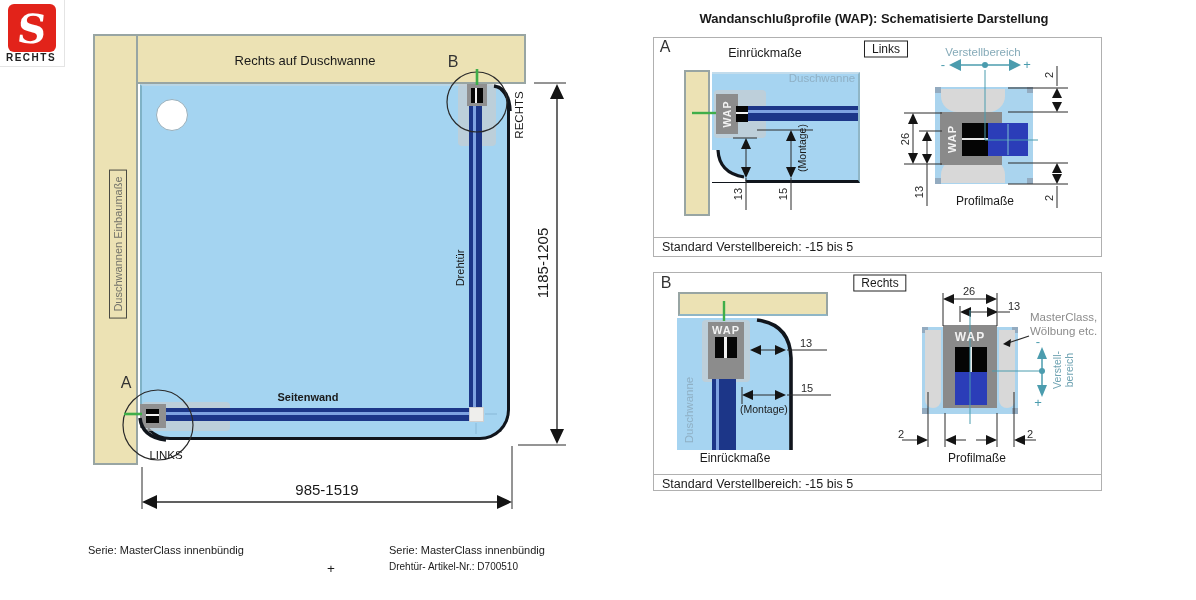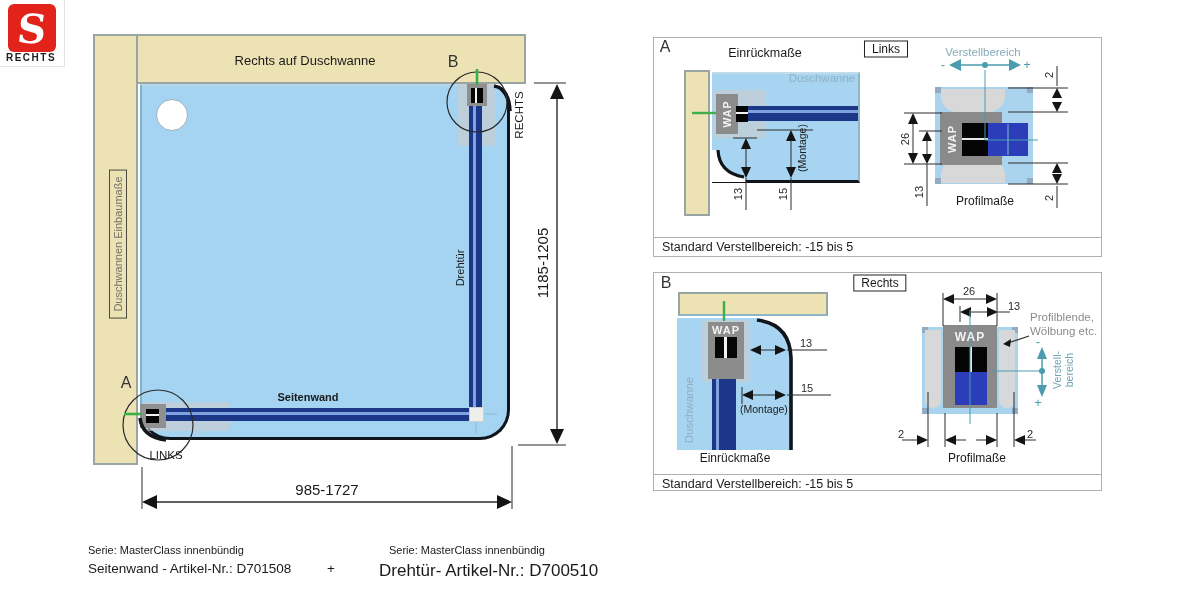--- a/index.html
+++ b/index.html
@@ -233,23 +233,24 @@
   </svg>
 
   <div class="ctr z6" style="left:305px;top:60px;font-size:13px;">Rechts auf Duschwanne</div>
   <div class="rot z6" style="left:118px;top:244px;font-size:11px;color:#73736a;border:1px solid #4a4a42;padding:2px 6px;background:transparent;">Duschwannen Einbaumaße</div>
   <div class="ctr z6" style="left:126px;top:383px;font-size:16px;color:#333;">A</div>
   <div class="ctr z6" style="left:453px;top:62px;font-size:16px;color:#333;">B</div>
   <div class="ctr z6" style="left:166px;top:455px;font-size:11.5px;">LINKS</div>
   <div class="rot z6" style="left:519px;top:115px;font-size:11.5px;">RECHTS</div>
   <div class="rot z6" style="left:460px;top:268px;font-size:11px;">Drehtür</div>
   <div class="ctr z6" style="left:308px;top:397px;font-size:11px;font-weight:bold;">Seitenwand</div>
-  <div class="ctr z6" style="left:327px;top:489px;font-size:15px;">985-1727</div>
+  <div class="ctr z6" style="left:327px;top:489px;font-size:15px;">985-1519</div>
   <div class="rot z6" style="left:542px;top:263px;font-size:15px;">1185-1205</div>
 
+  <div class="ctr z6" style="left:874px;top:18px;font-size:13px;font-weight:bold;">Wandanschlußprofile (WAP): Schematisierte Darstellung</div>
 
   <div class="ctr z6" style="left:665px;top:47px;font-size:16px;color:#333;">A</div>
   <div class="ctr z6" style="left:765px;top:53px;font-size:12.5px;">Einrückmaße</div>
   <div class="ctr tagbox z6" style="left:886px;top:49px;">Links</div>
   <div class="ctr z6" style="left:983px;top:52px;font-size:11.5px;color:#85aab8;">Verstellbereich</div>
   <div class="ctr tealtxt z6" style="left:943px;top:64px;font-size:13px;">-</div>
   <div class="ctr tealtxt z6" style="left:1027px;top:64px;font-size:13px;">+</div>
   <div class="ctr bluetxt z6" style="left:822px;top:78px;font-size:11.5px;">Duschwanne</div>
   <div class="rot wap-white z6" style="left:727px;top:114px;font-size:10.5px;">WAP</div>
   <div class="rot wap-white z6" style="left:952px;top:139px;font-size:11px;">WAP</div>
@@ -269,30 +270,29 @@
   <div class="ctr wap-white z6" style="left:970px;top:337px;font-size:12px;">WAP</div>
   <div class="rot bluetxt z6" style="left:689px;top:410px;font-size:11.5px;">Duschwanne</div>
   <div class="ctr graysm z6" style="left:806px;top:343px;">13</div>
   <div class="ctr graysm z6" style="left:807px;top:388px;">15</div>
   <div class="ab z6" style="left:740px;top:403px;font-size:10.5px;">(Montage)</div>
   <div class="ctr z6" style="left:735px;top:458px;font-size:12px;">Einrückmaße</div>
   <div class="ctr graysm z6" style="left:969px;top:291px;">26</div>
   <div class="ctr graysm z6" style="left:1014px;top:306px;">13</div>
   <div class="ctr graysm z6" style="left:901px;top:434px;">2</div>
   <div class="ctr graysm z6" style="left:1030px;top:434px;">2</div>
-  <div class="ab z6" style="left:1030px;top:311px;font-size:11.5px;color:#8c8c8c;">Profilblende,</div>
+  <div class="ab z6" style="left:1030px;top:311px;font-size:11.5px;color:#8c8c8c;">MasterClass,</div>
   <div class="ab z6" style="left:1030px;top:325px;font-size:11.5px;color:#8c8c8c;">Wölbung etc.</div>
   <div class="rot z6" style="left:1063px;top:370px;font-size:10.5px;color:#6fa3b2;line-height:1.15;text-align:center;">
     <span style="display:block;">Verstell-</span>
     <span style="display:block;">bereich</span>
   </div>
   <div class="ctr tealtxt z6" style="left:1038px;top:341px;font-size:13px;">-</div>
   <div class="ctr tealtxt z6" style="left:1038px;top:402px;font-size:13px;">+</div>
   <div class="ctr z6" style="left:977px;top:458px;font-size:12px;">Profilmaße</div>
   <div class="ab z6" style="left:662px;top:477px;font-size:12.5px;">Standard Verstellbereich: -15 bis 5</div>
 
   <div class="ab z6" style="left:88px;top:544px;font-size:11px;">Serie: MasterClass innenbündig</div>
-  <div class="ab z6" style="left:88px;top:561px;font-size:13.5px;">Seitenwand - Artikel-Nr.: D701508</div>
   <div class="ab z6" style="left:327px;top:561px;font-size:13.5px;">+</div>
   <div class="ab z6" style="left:389px;top:544px;font-size:11px;">Serie: MasterClass innenbündig</div>
-  <div class="ab z6" style="left:379px;top:561px;font-size:17px;text-align:right;">Drehtür- Artikel-Nr.: D700510</div>
+  <div class="ab z6" style="left:389px;top:561px;font-size:10px;text-align:right;">Drehtür- Artikel-Nr.: D700510</div>
 
 </div>
 
 </body></html>

